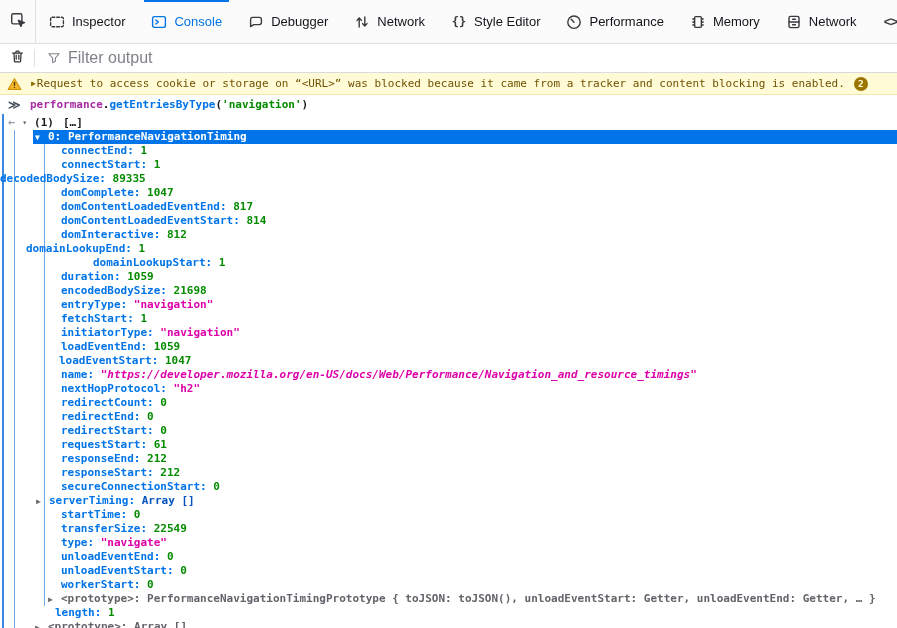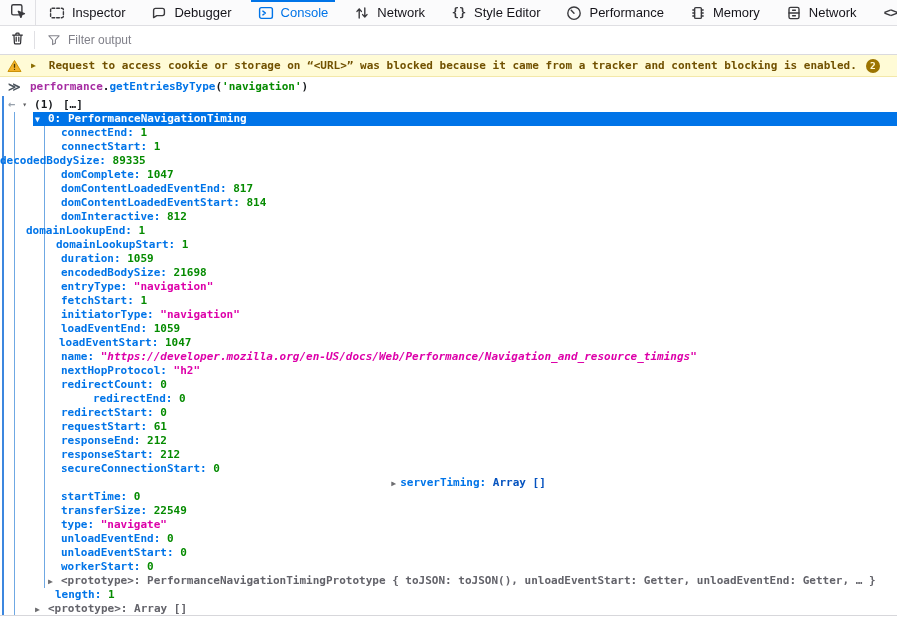--- a/index.html
+++ b/index.html
@@ -1,21 +1,21 @@
 <!DOCTYPE html>
 <html><head>
 <meta charset="utf-8">
 <style>
   * { margin:0; padding:0; box-sizing:border-box; }
   html,body { width:897px; height:628px; overflow:hidden; background:#fff;
     font-family:"Liberation Sans", sans-serif; }
   .mono { font-family:"DejaVu Sans Mono","Liberation Mono",monospace; }
 
   
-  .devtools-toolbar { height:26px; background:#fbfbfc; border-bottom:1px solid #dfdfe3;
+  .devtools-toolbar { height:44px; background:#fbfbfc; border-bottom:1px solid #dfdfe3;
     display:flex; align-items:stretch; }
   .picker-btn { width:36px; display:flex; align-items:center; justify-content:center;
     color:#3a3a3e; border-right:1px solid #e0e0e4; cursor:default; }
   .tab-strip { display:flex; align-items:stretch; flex:1; overflow:hidden; }
   .tab { display:flex; align-items:center; gap:7px; padding:0 13px; font-size:13px;
     color:#15141a; white-space:nowrap; position:relative; cursor:default; }
   .tab .ticon { display:flex; align-items:center; color:#3a3a3e; }
   .tab.active { color:#0074e8; }
   .tab.active .ticon { color:#0074e8; }
   .tab.active::before { content:""; position:absolute; top:0; left:6px; right:6px;
@@ -24,30 +24,30 @@
     padding-left:2px; letter-spacing:-1px; font-weight:bold; }
 
   
   .filter-bar { height:29px; border-bottom:1px solid #dadade; background:#fff;
     display:flex; align-items:center; }
   .trash-btn { width:34px; display:flex; align-items:center; justify-content:center;
     color:#2f2f33; }
   .filter-sep { width:1px; height:18px; background:#e0e0e4; }
   .filter-box { display:flex; align-items:center; gap:7px; padding-left:12px; flex:1; }
   .funnel { color:#84848c; display:flex; align-items:center; }
-  .filter-input { border:none; outline:none; flex:1; font-size:12px;
+  .filter-input { border:none; outline:none; flex:1; font-size:16px;
     font-family:"Liberation Sans",sans-serif; color:#15141a; background:transparent; }
   .filter-input::placeholder { color:#81818a; }
 
   
   .warning-row { height:22px; background:#fffbd6; border-bottom:1px solid #f3e8a9;
     display:flex; align-items:center; font-size:11px; color:#715100; }
   .warn-icon { margin-left:7px; display:flex; align-items:center; }
   .warn-twisty { margin-left:9px; font-size:8px; color:#8a6c00; }
-  .warn-text { margin-left:13px; font-weight:700; white-space:nowrap; overflow:hidden; }
+  .warn-text { margin-left:1px; font-weight:400; white-space:nowrap; overflow:hidden; }
   .warn-badge { margin-left:9px; min-width:14px; height:14px; border-radius:8px;
     background:#9c7400; color:#fff9d6; font-size:9.5px; font-weight:bold;
     display:flex; align-items:center; justify-content:center; padding:0 4px; }
 
   
   .command-row { height:19px; display:flex; align-items:center; font-size:11px;
     background:#fff; }
   .prompt { margin-left:8px; color:#49525c; font-weight:bold; font-size:12px; width:16px; }
   .command-code { margin-left:6px; font-weight:600; white-space:nowrap; }
   .tok-identifier { color:#a62ca2; }
@@ -94,36 +94,36 @@
   </div>
   <div class="tab-strip">
       <div class="tab">
         <span class="ticon">
           <svg width="16" height="16" viewBox="0 0 16 16" fill="none" stroke="currentColor" stroke-width="1.4" stroke-linecap="round" stroke-linejoin="round">
             <rect x="1.6" y="3.3" width="12.8" height="9.4" rx="1.5" stroke-dasharray="2.7 1.9"></rect>
           </svg>
         </span>
         <span>Inspector</span>
       </div>
-      <div class="tab">
-        <span class="ticon">
-          <svg width="16" height="16" viewBox="0 0 16 16" fill="none" stroke="currentColor" stroke-width="1.4" stroke-linecap="round" stroke-linejoin="round">
-            <path d="M4.6 3.4 h6.8 q2 0 2 2 v3.2 q0 2 -2 2 H5.8 L2.6 12.6 V5.4 q0-2 2-2 Z"></path>
-          </svg>
-        </span>
-        <span>Debugger</span>
-      </div>
       <div class="tab active">
         <span class="ticon">
           <svg width="16" height="16" viewBox="0 0 16 16" fill="none" stroke="currentColor" stroke-width="1.4" stroke-linecap="round" stroke-linejoin="round">
             <rect x="1.6" y="2.6" width="12.8" height="10.8" rx="1.8"></rect>
             <path d="M4.9 6.1 7.4 8 4.9 9.9"></path>
           </svg>
         </span>
         <span>Console</span>
+      </div>
+      <div class="tab">
+        <span class="ticon">
+          <svg width="16" height="16" viewBox="0 0 16 16" fill="none" stroke="currentColor" stroke-width="1.4" stroke-linecap="round" stroke-linejoin="round">
+            <path d="M4.6 3.4 h6.8 q2 0 2 2 v3.2 q0 2 -2 2 H5.8 L2.6 12.6 V5.4 q0-2 2-2 Z"></path>
+          </svg>
+        </span>
+        <span>Debugger</span>
       </div>
       <div class="tab">
         <span class="ticon">
           <svg width="16" height="16" viewBox="0 0 16 16" fill="none" stroke="currentColor" stroke-width="1.4" stroke-linecap="round" stroke-linejoin="round">
             <path d="M5.2 13 V4 M3 6.4 5.2 4 7.4 6.4 M10.8 3 v9 M8.6 9.6 10.8 12 13 9.6"></path>
           </svg>
         </span>
         <span>Network</span>
       </div>
       <div class="tab">
@@ -225,38 +225,38 @@
   <div id="tree">
       <div class="tree-row selected" style="padding-left: 35px;"><span class="twisty">▼</span><span class="t-name">0: </span><span class="t-object">PerformanceNavigationTiming</span></div>
       <div class="tree-row" style="padding-left: 61px;"><span class="t-name">connectEnd: </span><span class="t-number">1</span></div>
       <div class="tree-row" style="padding-left: 61px;"><span class="t-name">connectStart: </span><span class="t-number">1</span></div>
       <div class="tree-row" style=""><span class="t-name">decodedBodySize: </span><span class="t-number">89335</span></div>
       <div class="tree-row" style="padding-left: 61px;"><span class="t-name">domComplete: </span><span class="t-number">1047</span></div>
       <div class="tree-row" style="padding-left: 61px;"><span class="t-name">domContentLoadedEventEnd: </span><span class="t-number">817</span></div>
       <div class="tree-row" style="padding-left: 61px;"><span class="t-name">domContentLoadedEventStart: </span><span class="t-number">814</span></div>
       <div class="tree-row" style="padding-left: 61px;"><span class="t-name">domInteractive: </span><span class="t-number">812</span></div>
       <div class="tree-row" style="padding-left: 26px;"><span class="t-name">domainLookupEnd: </span><span class="t-number">1</span></div>
-      <div class="tree-row" style="padding-left: 56px;"><span class="t-name">domainLookupStart: </span><span class="t-number">1</span></div>
+      <div class="tree-row" style="padding-left: 93px;"><span class="t-name">domainLookupStart: </span><span class="t-number">1</span></div>
       <div class="tree-row" style="padding-left: 61px;"><span class="t-name">duration: </span><span class="t-number">1059</span></div>
       <div class="tree-row" style="padding-left: 61px;"><span class="t-name">encodedBodySize: </span><span class="t-number">21698</span></div>
       <div class="tree-row" style="padding-left: 61px;"><span class="t-name">entryType: </span><span class="t-string">"navigation"</span></div>
       <div class="tree-row" style="padding-left: 61px;"><span class="t-name">fetchStart: </span><span class="t-number">1</span></div>
       <div class="tree-row" style="padding-left: 61px;"><span class="t-name">initiatorType: </span><span class="t-string">"navigation"</span></div>
       <div class="tree-row" style="padding-left: 61px;"><span class="t-name">loadEventEnd: </span><span class="t-number">1059</span></div>
       <div class="tree-row" style="padding-left: 59px;"><span class="t-name">loadEventStart: </span><span class="t-number">1047</span></div>
       <div class="tree-row" style="padding-left: 61px;"><span class="t-name">name: </span><span class="t-url">"https://developer.mozilla.org/en-US/docs/Web/Performance/Navigation_and_resource_timings"</span></div>
       <div class="tree-row" style="padding-left: 61px;"><span class="t-name">nextHopProtocol: </span><span class="t-string">"h2"</span></div>
       <div class="tree-row" style="padding-left: 61px;"><span class="t-name">redirectCount: </span><span class="t-number">0</span></div>
-      <div class="tree-row" style="padding-left: 61px; margin-left: 32px;"><span class="t-name">redirectEnd: </span><span class="t-number">0</span></div>
+      <div class="tree-row" style="padding-left: 61px;"><span class="t-name">redirectEnd: </span><span class="t-number">0</span></div>
       <div class="tree-row" style="padding-left: 61px;"><span class="t-name">redirectStart: </span><span class="t-number">0</span></div>
       <div class="tree-row" style="padding-left: 61px;"><span class="t-name">requestStart: </span><span class="t-number">61</span></div>
       <div class="tree-row" style="padding-left: 61px;"><span class="t-name">responseEnd: </span><span class="t-number">212</span></div>
       <div class="tree-row" style="padding-left: 61px;"><span class="t-name">responseStart: </span><span class="t-number">212</span></div>
       <div class="tree-row" style="padding-left: 61px;"><span class="t-name">secureConnectionStart: </span><span class="t-number">0</span></div>
-      <div class="tree-row" style="padding-left: 36px; text-align: center;"><span class="twisty">▶</span><span class="t-name">serverTiming: </span><span class="t-object">Array []</span></div>
+      <div class="tree-row" style="padding-left: 36px;"><span class="twisty">▶</span><span class="t-name">serverTiming: </span><span class="t-object">Array []</span></div>
       <div class="tree-row" style="padding-left: 61px;"><span class="t-name">startTime: </span><span class="t-number">0</span></div>
       <div class="tree-row" style="padding-left: 61px;"><span class="t-name">transferSize: </span><span class="t-number">22549</span></div>
       <div class="tree-row" style="padding-left: 61px;"><span class="t-name">type: </span><span class="t-string">"navigate"</span></div>
       <div class="tree-row" style="padding-left: 61px;"><span class="t-name">unloadEventEnd: </span><span class="t-number">0</span></div>
       <div class="tree-row" style="padding-left: 61px;"><span class="t-name">unloadEventStart: </span><span class="t-number">0</span></div>
       <div class="tree-row" style="padding-left: 61px;"><span class="t-name">workerStart: </span><span class="t-number">0</span></div>
       <div class="tree-row" style="padding-left: 48px;"><span class="twisty">▶</span><span class="t-proto">&lt;prototype&gt;: PerformanceNavigationTimingPrototype { toJSON: toJSON(), unloadEventStart: Getter, unloadEventEnd: Getter, … }</span></div>
       <div class="tree-row" style="padding-left: 55px;"><span class="t-name">length: </span><span class="t-number">1</span></div>
       <div class="tree-row" style="padding-left: 35px;"><span class="twisty">▶</span><span class="t-proto">&lt;prototype&gt;: Array []</span></div>
     </div>

